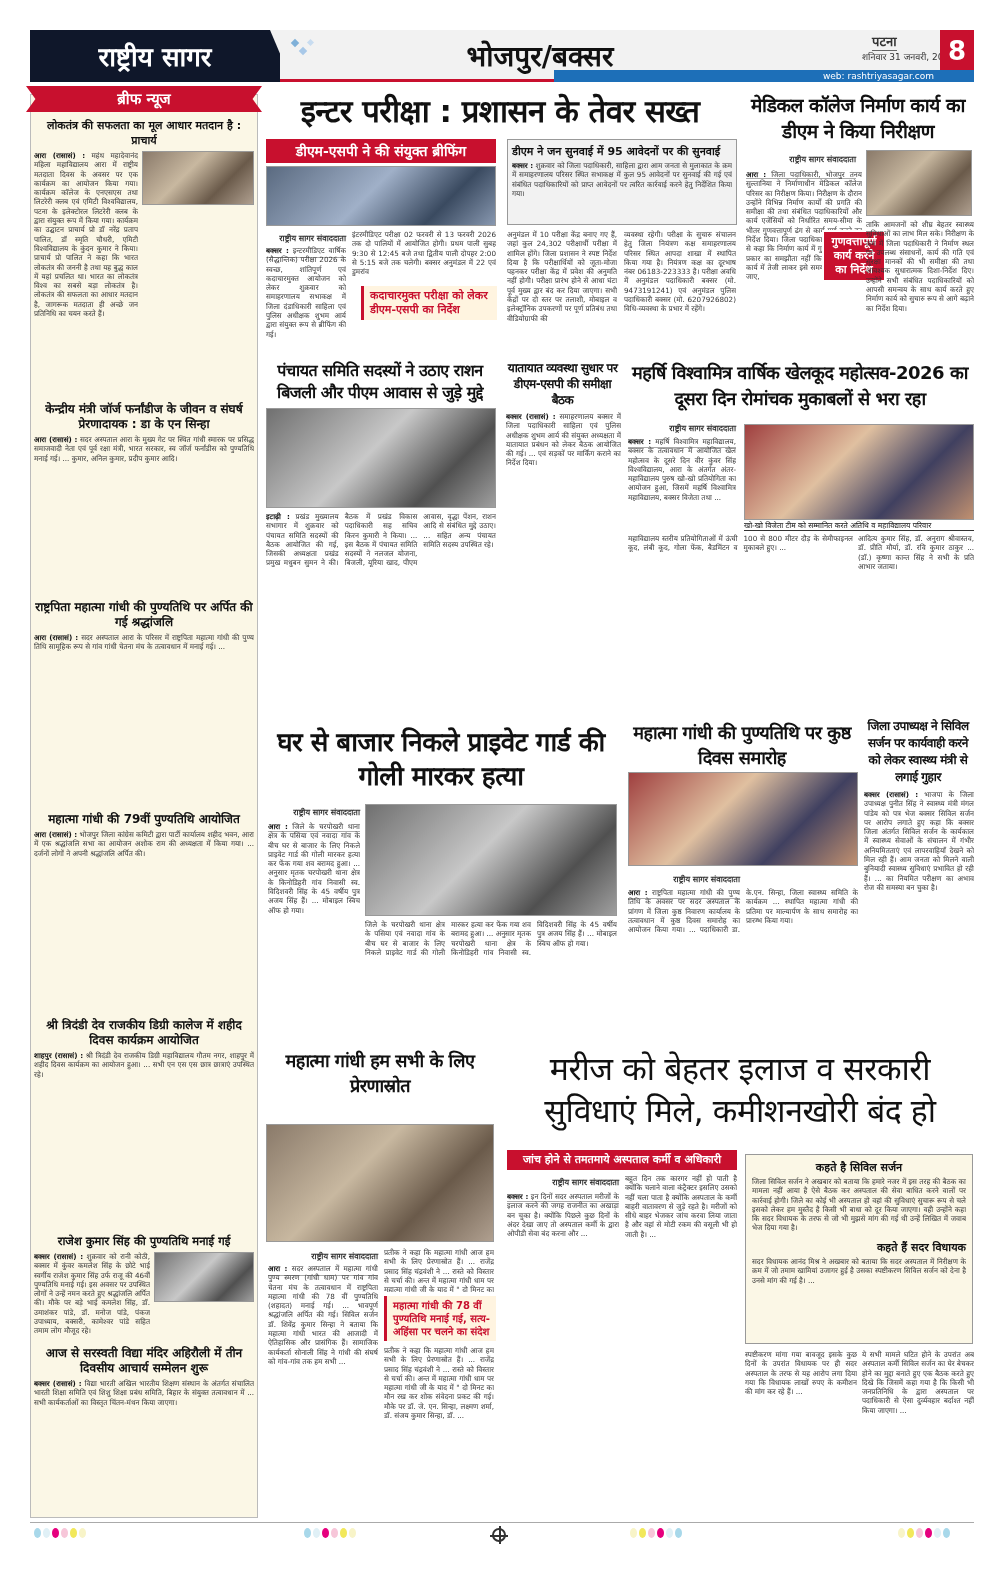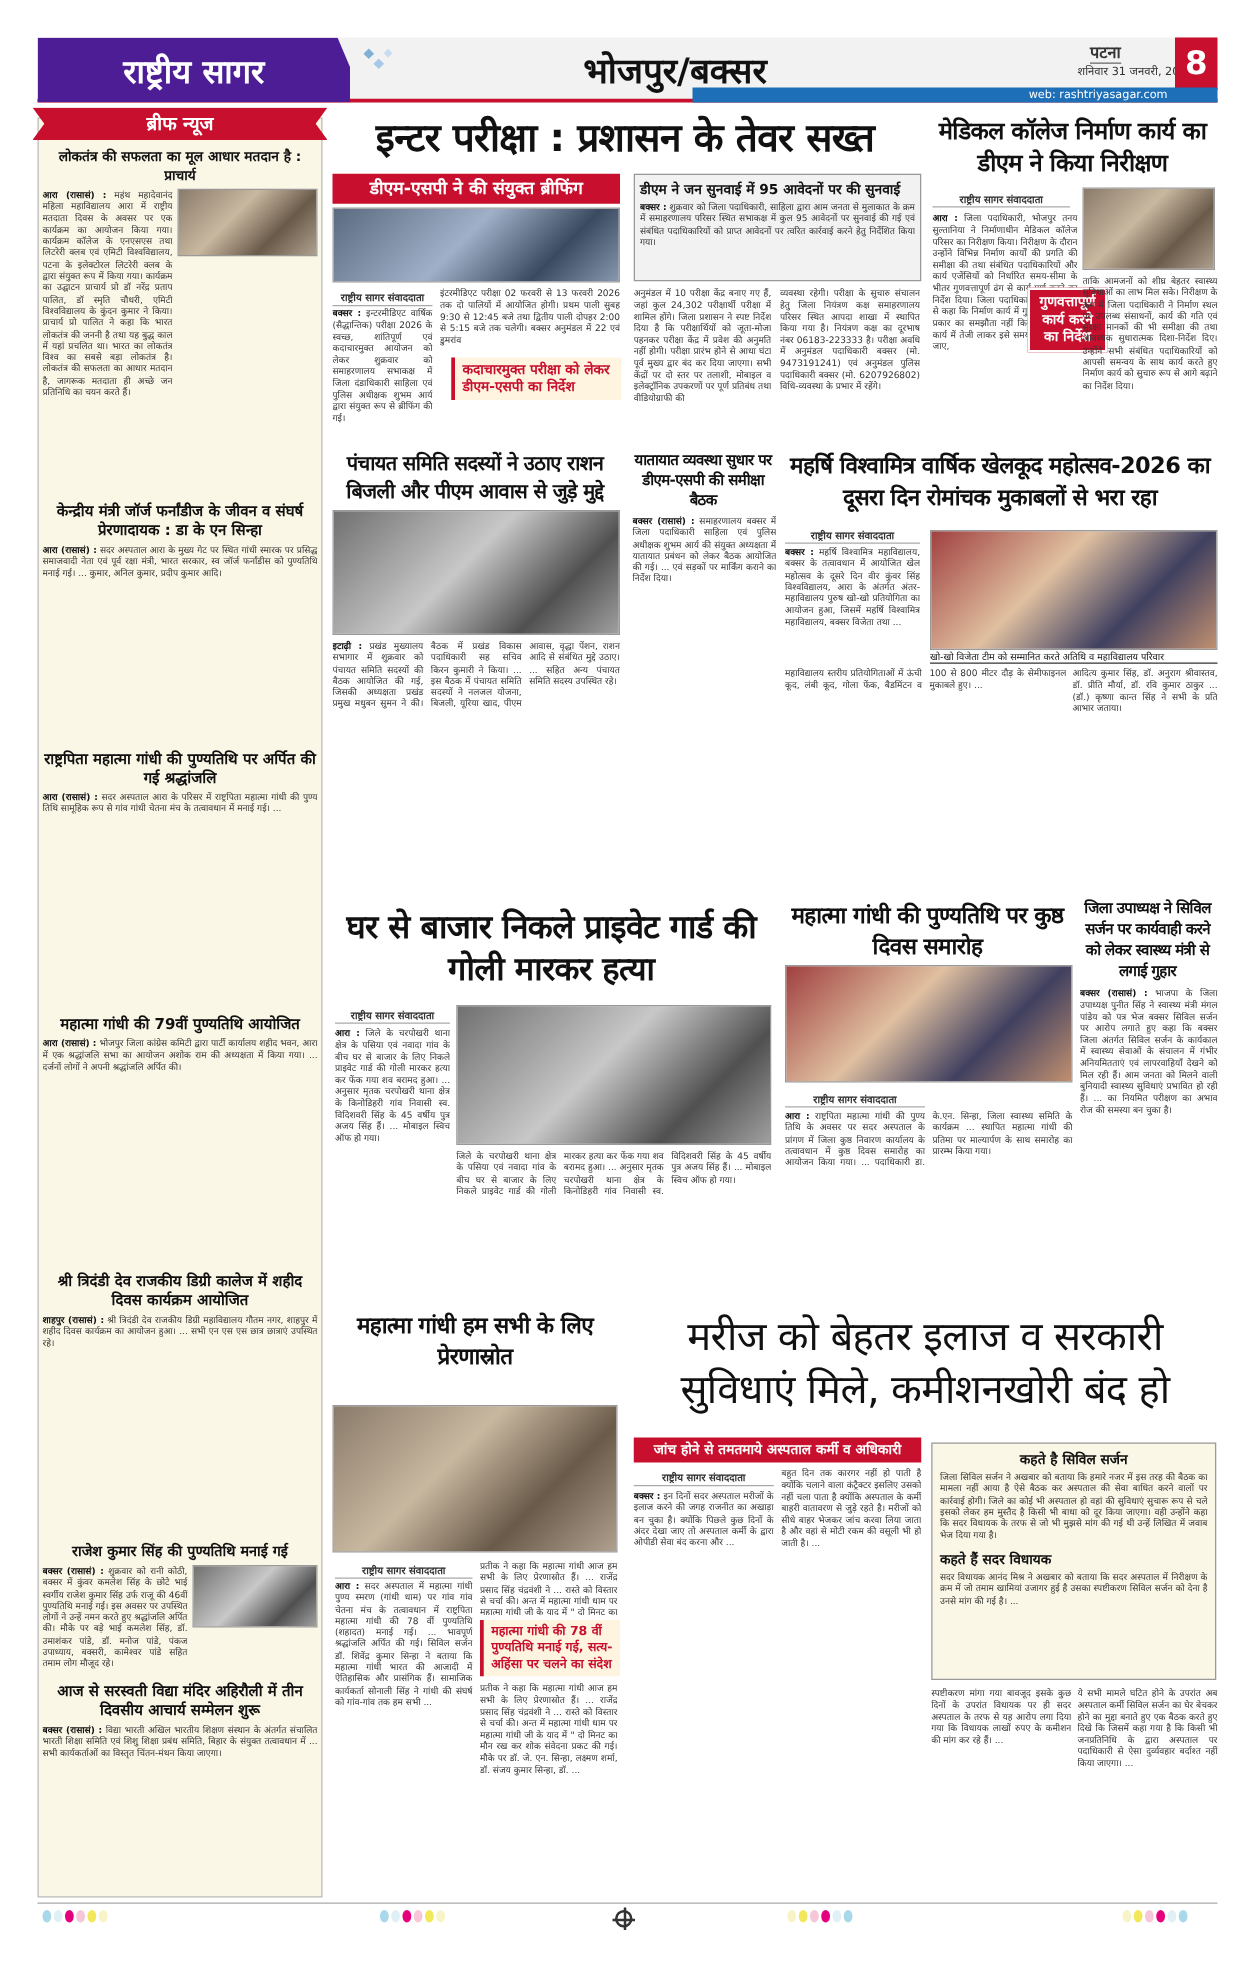--- a/index.html
+++ b/index.html
@@ -1,41 +1,41 @@
 <!DOCTYPE html>
 <html><head>
 <meta charset="utf-8">
 <style>
 *{box-sizing:border-box;margin:0;padding:0}
 body{width:1004px;height:1574px;background:#fff;font-family:"DejaVu Sans",sans-serif;color:#222;position:relative;overflow:hidden}
 .abs{position:absolute}
 
 .mast{left:30px;top:30px;width:944px;height:52px;background:#f2f2f2;border-bottom:3px solid #c8102e}
-.mast .brand{position:absolute;left:0;top:0;width:250px;height:52px;background:#4c1d95;color:#fff;font-weight:bold;font-size:26px;display:flex;align-items:center;justify-content:center;clip-path:polygon(0 0,240px 0,262px 100%,0 100%)}
+.mast .brand{position:absolute;left:0;top:0;width:250px;height:52px;background:#0f172a;color:#fff;font-weight:bold;font-size:26px;display:flex;align-items:center;justify-content:center;clip-path:polygon(0 0,240px 0,262px 100%,0 100%)}
 .mast .section{position:absolute;left:360px;top:6px;width:300px;text-align:center;font-size:28px;font-weight:bold;color:#111}
 .mast .city{position:absolute;left:842px;top:2px;font-size:13px;font-weight:bold;color:#333;border-bottom:1px solid #666}
 .mast .date{position:absolute;left:832px;top:20px;font-size:9px;color:#333}
 .mast .pno{position:absolute;right:0;top:0;width:34px;height:42px;background:#c8102e;color:#fff;font-size:26px;font-weight:bold;text-align:center;line-height:42px}
 .mast .web{position:absolute;right:0;top:40px;height:12px;width:420px;background:#1d6fb8;color:#fff;font-size:9px;text-align:right;padding-right:40px;line-height:12px}
 .dots{position:absolute;display:flex;gap:2px}
 .dots span{display:block;width:7px;height:10px;border-radius:50%}
 
 .brief{left:30px;top:94px;width:228px;height:1424px;background:#fbf7e6;border:1px solid #bbb}
 .brief-head{left:26px;top:86px;width:236px;height:26px;background:#c8102e;color:#fff;text-align:center;font-weight:bold;font-size:15px;line-height:26px;clip-path:polygon(0 0,100% 0,96% 50%,100% 100%,0 100%,4% 50%)}
 .bh{font-weight:bold;font-size:12px;color:#111;text-align:center;line-height:15px}
 .txt{font-size:7.2px;line-height:9.3px;color:#333;text-align:justify;overflow:hidden}
 .txt b{color:#111}
 .photo{background:linear-gradient(135deg,#8a7a6a,#c8b8a0 40%,#6a5a4a 70%,#b0a090);border:1px solid #999}
 .photo.blue{background:linear-gradient(135deg,#5a6a80,#a0b0c8 45%,#3a4a60 75%,#8898b0)}
 .photo.red{background:linear-gradient(135deg,#a04040,#e0c0a0 40%,#404060 70%,#c09070)}
 .photo.grey{background:linear-gradient(135deg,#707070,#c8c8c8 45%,#505050 75%,#a0a0a0)}
 .h1{font-weight:bold;color:#111;text-align:center;letter-spacing:-.5px}
 .redbar{background:#c8102e;color:#fff;font-weight:bold;text-align:center}
 .greybox{background:#f2f2f2;border:1px solid #999}
-.byline{font-size:8px;font-weight:bold;color:#333;text-align:center;border-bottom:1px solid #aaa;padding-bottom:1px}
+.byline{font-size:8px;font-weight:bold;color:#333;text-align:right;border-bottom:1px solid #aaa;padding-bottom:14px}
 .callout{background:#fff4e0;border-left:3px solid #c8102e;font-weight:bold;color:#c8102e;font-size:11px;line-height:14px;padding:3px 6px}
 .tagbox{background:#c8102e;color:#fff;font-weight:bold;font-size:11px;line-height:14px;text-align:center;padding:3px;border:2px solid #fff}
 .beige{background:#fbf7e6;border:1px solid #999}
 .cap{font-size:7.5px;font-weight:normal;color:#111;border-bottom:1px solid #333}
 .foot{left:30px;top:1522px;width:944px;height:1px;background:#aaa}
 .reg{left:492px;top:1528px;width:14px;height:14px;border:2px solid #333;border-radius:50%}
 .reg:before{content:"";position:absolute;left:-4px;top:5px;width:18px;height:2px;background:#333}
 .reg:after{content:"";position:absolute;left:5px;top:-4px;width:2px;height:18px;background:#333}
 </style>
 </head>
@@ -154,21 +154,21 @@
 <div class="abs txt" style="left:384px;top:1346px;width:110px;height:168px">प्रतीक ने कहा कि महात्मा गांधी आज हम सभी के लिए प्रेरणास्रोत हैं। ... राजेंद्र प्रसाद सिंह चंद्रवंशी ने ... रास्ते को विस्तार से चर्चा की। अन्त में महात्मा गांधी धाम पर महात्मा गांधी जी के याद में " दो मिनट का मौन रख कर शोक संवेदना प्रकट की गई। मौके पर डॉ. जे. एन. सिन्हा, लक्ष्मण शर्मा, डॉ. संजय कुमार सिन्हा, डॉ. ...</div>
 
 <div class="abs h1" style="left:505px;top:1048px;width:470px;font-size:32px;line-height:42px;font-weight:normal">मरीज को बेहतर इलाज व सरकारी सुविधाएं मिले, कमीशनखोरी बंद हो</div>
 <div class="abs redbar" style="left:507px;top:1150px;width:230px;height:20px;font-size:11px;line-height:20px">जांच होने से तमतमाये अस्पताल कर्मी व अधिकारी</div>
 <div class="abs byline" style="left:507px;top:1176px;width:112px">राष्ट्रीय सागर संवाददाता</div>
 <div class="abs txt" style="left:507px;top:1192px;width:112px;height:322px"><b>बक्सर :</b> <span>इन दिनों सदर अस्पताल मरीजों के इलाज करने की जगह राजनीत का अखाड़ा बन चुका है। क्योंकि पिछले कुछ दिनों के अंदर देखा जाए तो अस्पताल कर्मी के द्वारा ओपीडी सेवा बंद करना और ...</span></div>
 <div class="abs txt" style="left:625px;top:1174px;width:112px;height:340px">बहुत दिन तक कारगर नहीं हो पाती है क्योंकि चलाने वाला कंट्रैक्टर इसलिए उसको नहीं चला पाता है क्योंकि अस्पताल के कर्मी बाहरी वातावरण से जुड़े रहते है। मरीजों को सीधे बाहर भेजकर जांच करवा लिया जाता है और वहां से मोटी रकम की वसूली भी हो जाती है। ...</div>
 <div class="abs beige" style="left:745px;top:1154px;width:228px;height:190px;padding:4px 6px">
   <div style="font-weight:bold;font-size:11px;text-align:center;color:#111">कहते है सिविल सर्जन</div>
   <div class="txt" style="margin-top:3px;height:58px">जिला सिविल सर्जन ने अखबार को बताया कि हमारे नजर में इस तरह की बैठक का मामला नहीं आया है ऐसे बैठक कर अस्पताल की सेवा बाधित करने वालों पर कार्रवाई होगी। जिले का कोई भी अस्पताल हो वहां की सुविधाएं सुचारू रूप से चले इसको लेकर हम मुस्तैद है किसी भी बाधा को दूर किया जाएगा। वही उन्होंने कहा कि सदर विधायक के तरफ से जो भी मुझसे मांग की गई थी उन्हें लिखित में जवाब भेज दिया गया है।</div>
-  <div style="font-weight:bold;font-size:11px;text-align:left;color:#111;margin-top:4px">कहते हैं सदर विधायक</div>
+  <div style="font-weight:bold;font-size:11px;text-align:right;color:#111;margin-top:4px">कहते हैं सदर विधायक</div>
   <div class="txt" style="margin-top:3px;height:88px">सदर विधायक आनंद मिश्र ने अखबार को बताया कि सदर अस्पताल में निरीक्षण के क्रम में जो तमाम खामियां उजागर हुई है उसका स्पष्टीकरण सिविल सर्जन को देना है उनसे मांग की गई है। ...</div>
 </div>
 <div class="abs txt" style="left:745px;top:1350px;width:112px;height:164px">स्पष्टीकरण मांगा गया बावजूद इसके कुछ दिनों के उपरांत विधायक पर ही सदर अस्पताल के तरफ से यह आरोप लगा दिया गया कि विधायक लाखों रुपए के कमीशन की मांग कर रहे हैं। ...</div>
 <div class="abs txt" style="left:862px;top:1350px;width:112px;height:164px">ये सभी मामले घटित होने के उपरांत अब अस्पताल कर्मी सिविल सर्जन का घेर बेचकर होने का मुद्दा बनाते हुए एक बैठक करते हुए दिखे कि जिसमें कहा गया है कि किसी भी जनप्रतिनिधि के द्वारा अस्पताल पर पदाधिकारी से ऐसा दुर्व्यवहार बर्दाश्त नहीं किया जाएगा। ...</div>
 
 <div class="abs foot"></div>
 <div class="abs reg"></div>
 <div class="dots" style="left:34px;top:1528px">
   <span style="background:#a8d8ea"></span>
     <span style="background:#e0f0f6"></span>

